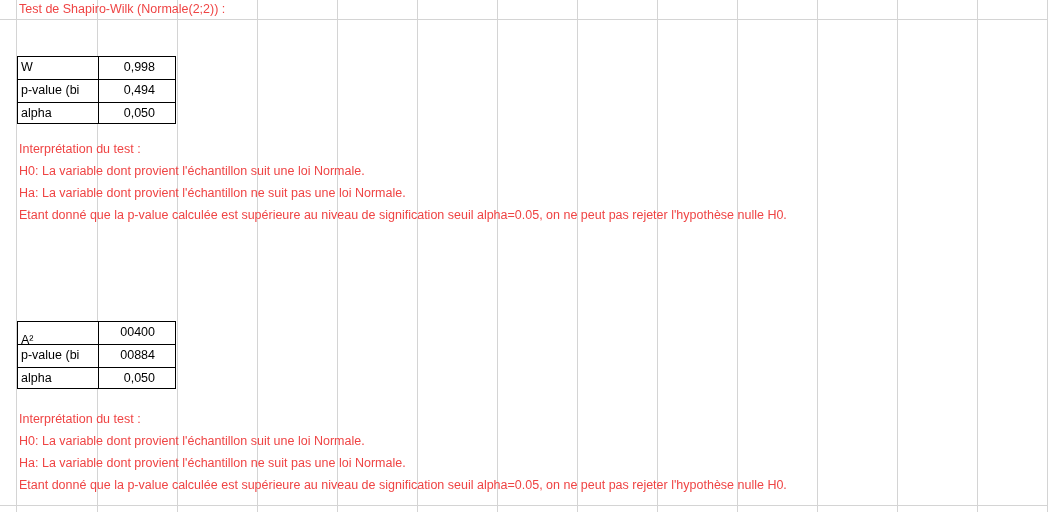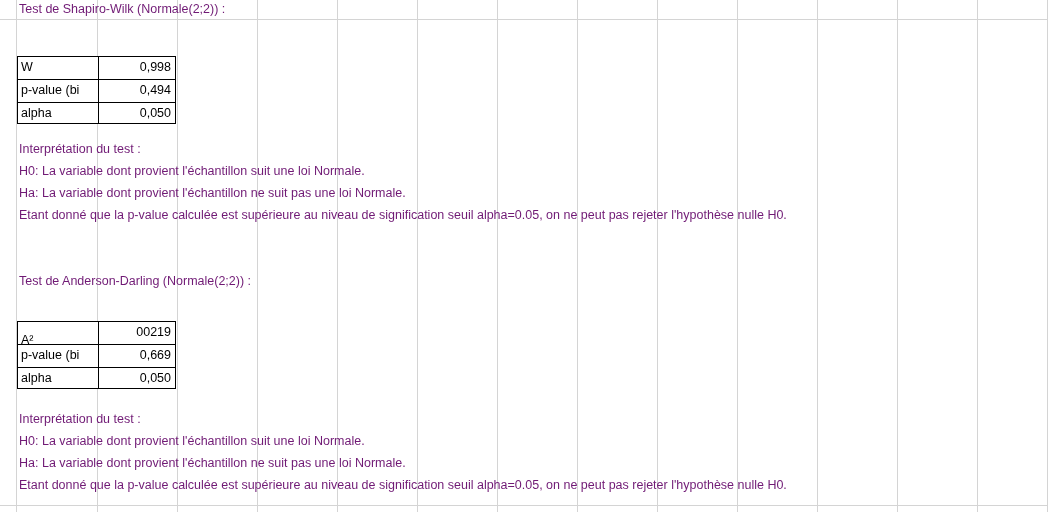--- a/index.html
+++ b/index.html
@@ -34,21 +34,21 @@
     width: 1048px;
     height: 1px;
     background: #d4d4d4;
   }
   
   .cell {
     position: absolute;
     white-space: nowrap;
     line-height: 15px;
     font-size: 12.5px;
-    color: #701a75;
+    color: #ef4444;
   }
   
   .resbox {
     position: absolute;
     border: 1px solid #000000;
     box-sizing: border-box;
     background: #ffffff;
   }
   .resbox .rowline {
     position: absolute;
@@ -65,21 +65,21 @@
     background: #000000;
   }
   .resbox .lbl {
     position: absolute;
     left: 3px;
     line-height: 15px;
     font-size: 12.5px;
   }
   .resbox .val {
     position: absolute;
-    right: 4px;
+    right: 20px;
     line-height: 15px;
     font-size: 12.5px;
     text-align: right;
   }
 </style>
 </head>
 <body>
 
 <div id="sheet">
 
@@ -116,32 +116,31 @@
 
     <div class="lbl" style="top:49px;">alpha</div>
     <div class="val" style="top:49px;">0,050</div>
   </div>
 
   <div class="cell" style="left:19px; top:142px;">Interprétation du test :</div>
   <div class="cell" style="left:19px; top:164px;">H0: La variable dont provient l'échantillon suit une loi Normale.</div>
   <div class="cell" style="left:19px; top:186px;">Ha: La variable dont provient l'échantillon ne suit pas une loi Normale.</div>
   <div class="cell" style="left:19px; top:208px;">Etant donné que la p-value calculée est supérieure au niveau de signification seuil alpha=0.05, on ne peut pas rejeter l'hypothèse nulle H0.</div>
 
-  <div class="cell" style="left:19px; top:274px;">Test de Anderson-Darling (Normale(2;2)) :</div>
 
   <div class="resbox" style="left:17px; top:321px; width:159px; height:68px;">
     <div class="divider" style="left:80px;"></div>
     <div class="rowline" style="top:22px;"></div>
     <div class="rowline" style="top:45px;"></div>
 
     <div class="lbl" style="top:11px;">A²</div>
-    <div class="val" style="top:3px;">00219</div>
+    <div class="val" style="top:3px;">00400</div>
 
     <div class="lbl" style="top:26px;">p-value (bi</div>
-    <div class="val" style="top:26px;">0,669</div>
+    <div class="val" style="top:26px;">00884</div>
 
     <div class="lbl" style="top:49px;">alpha</div>
     <div class="val" style="top:49px;">0,050</div>
   </div>
 
   <div class="cell" style="left:19px; top:412px;">Interprétation du test :</div>
   <div class="cell" style="left:19px; top:434px;">H0: La variable dont provient l'échantillon suit une loi Normale.</div>
   <div class="cell" style="left:19px; top:456px;">Ha: La variable dont provient l'échantillon ne suit pas une loi Normale.</div>
   <div class="cell" style="left:19px; top:478px;">Etant donné que la p-value calculée est supérieure au niveau de signification seuil alpha=0.05, on ne peut pas rejeter l'hypothèse nulle H0.</div>
 

